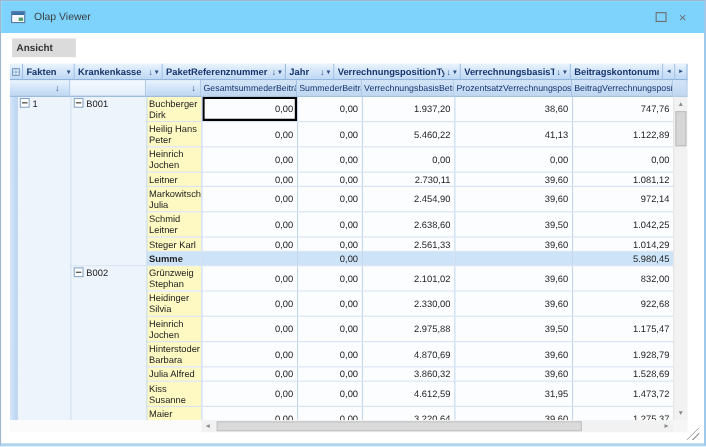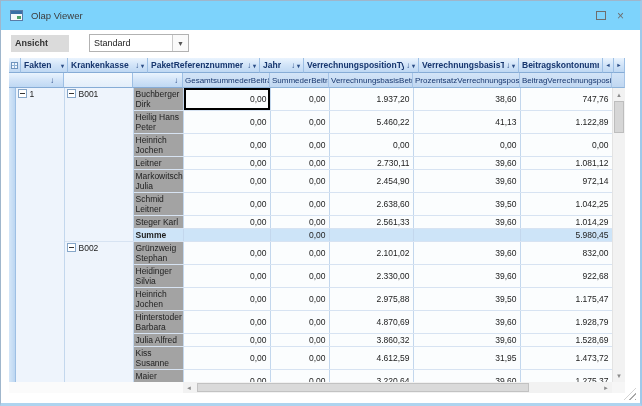--- a/index.html
+++ b/index.html
@@ -51,21 +51,21 @@
     border-right:1px solid #a6c4e6;border-bottom:1px solid #8fb4da;padding:0 2px;
     color:#17366e;font-size:8px;background:linear-gradient(#d3e4f7,#c0d7f1);}
   
   .data-wrap{display:flex;height:294px;}
   .table-area{width:603px;overflow:hidden;}
   table{border-collapse:collapse;table-layout:fixed;width:603px;}
   td{border-right:1px solid #c3d7ed;border-bottom:1px solid #d7e3f2;padding:1px 3px;
     font-size:8.5px;color:#222;vertical-align:middle;overflow:hidden;}
   td.strip{background:linear-gradient(90deg,#d6e7f9,#bcd6f1);border-right:1px solid #9dbfe4;padding:0;}
   td.grp{background:#eef4fc;vertical-align:top;padding:1px 2px;white-space:nowrap;}
-  td.name{background:#a3a3a3;white-space:pre-line;line-height:10px;padding:1px 2px;}
+  td.name{background:#fef9c3;white-space:pre-line;line-height:10px;padding:1px 2px;}
   td.val{background:#fbfdfe;text-align:right;white-space:nowrap;}
   tr.summary td.name{font-weight:bold;}
   tr.summary td{background:#cde4f8;}
   td.sel{box-shadow:inset 0 0 0 2px #000;}
   .exp{display:inline-block;width:9px;height:9px;border:1px solid #86a6c8;background:#fff;
     box-sizing:border-box;margin-right:3px;position:relative;vertical-align:-1px;}
   .exp::before{content:"";position:absolute;left:1px;right:1px;top:3px;height:1px;background:#333;}
   
   .vscroll{width:13px;background:#f2f2f2;border-left:1px solid #e3e3e3;display:flex;flex-direction:column;box-sizing:border-box;}
   .vs-btn{height:13px;display:flex;align-items:center;justify-content:center;font-size:6px;color:#8a8a8a;}
@@ -92,24 +92,20 @@
     <span class="app-icon"></span>
     <span class="title-text">Olap Viewer</span>
     <span class="win-btns">
       <span class="btn-max"></span>
       <span class="btn-close">×</span>
     </span>
   </div>
 
   <div class="toolbar">
     <div class="ansicht">Ansicht</div>
-    <div class="combo">
-      <span class="combo-value">Standard</span>
-      <span class="combo-btn">▼</span>
-    </div>
   </div>
 
   <div class="grid">
 
     <div class="filter-row">
       <div class="f-btn f-iconbtn">
           <span class="grid-glyph"></span>
         </div>
       <div class="f-btn" style="flex:0 0 47px">
         <span class="f-label">Fakten</span>

